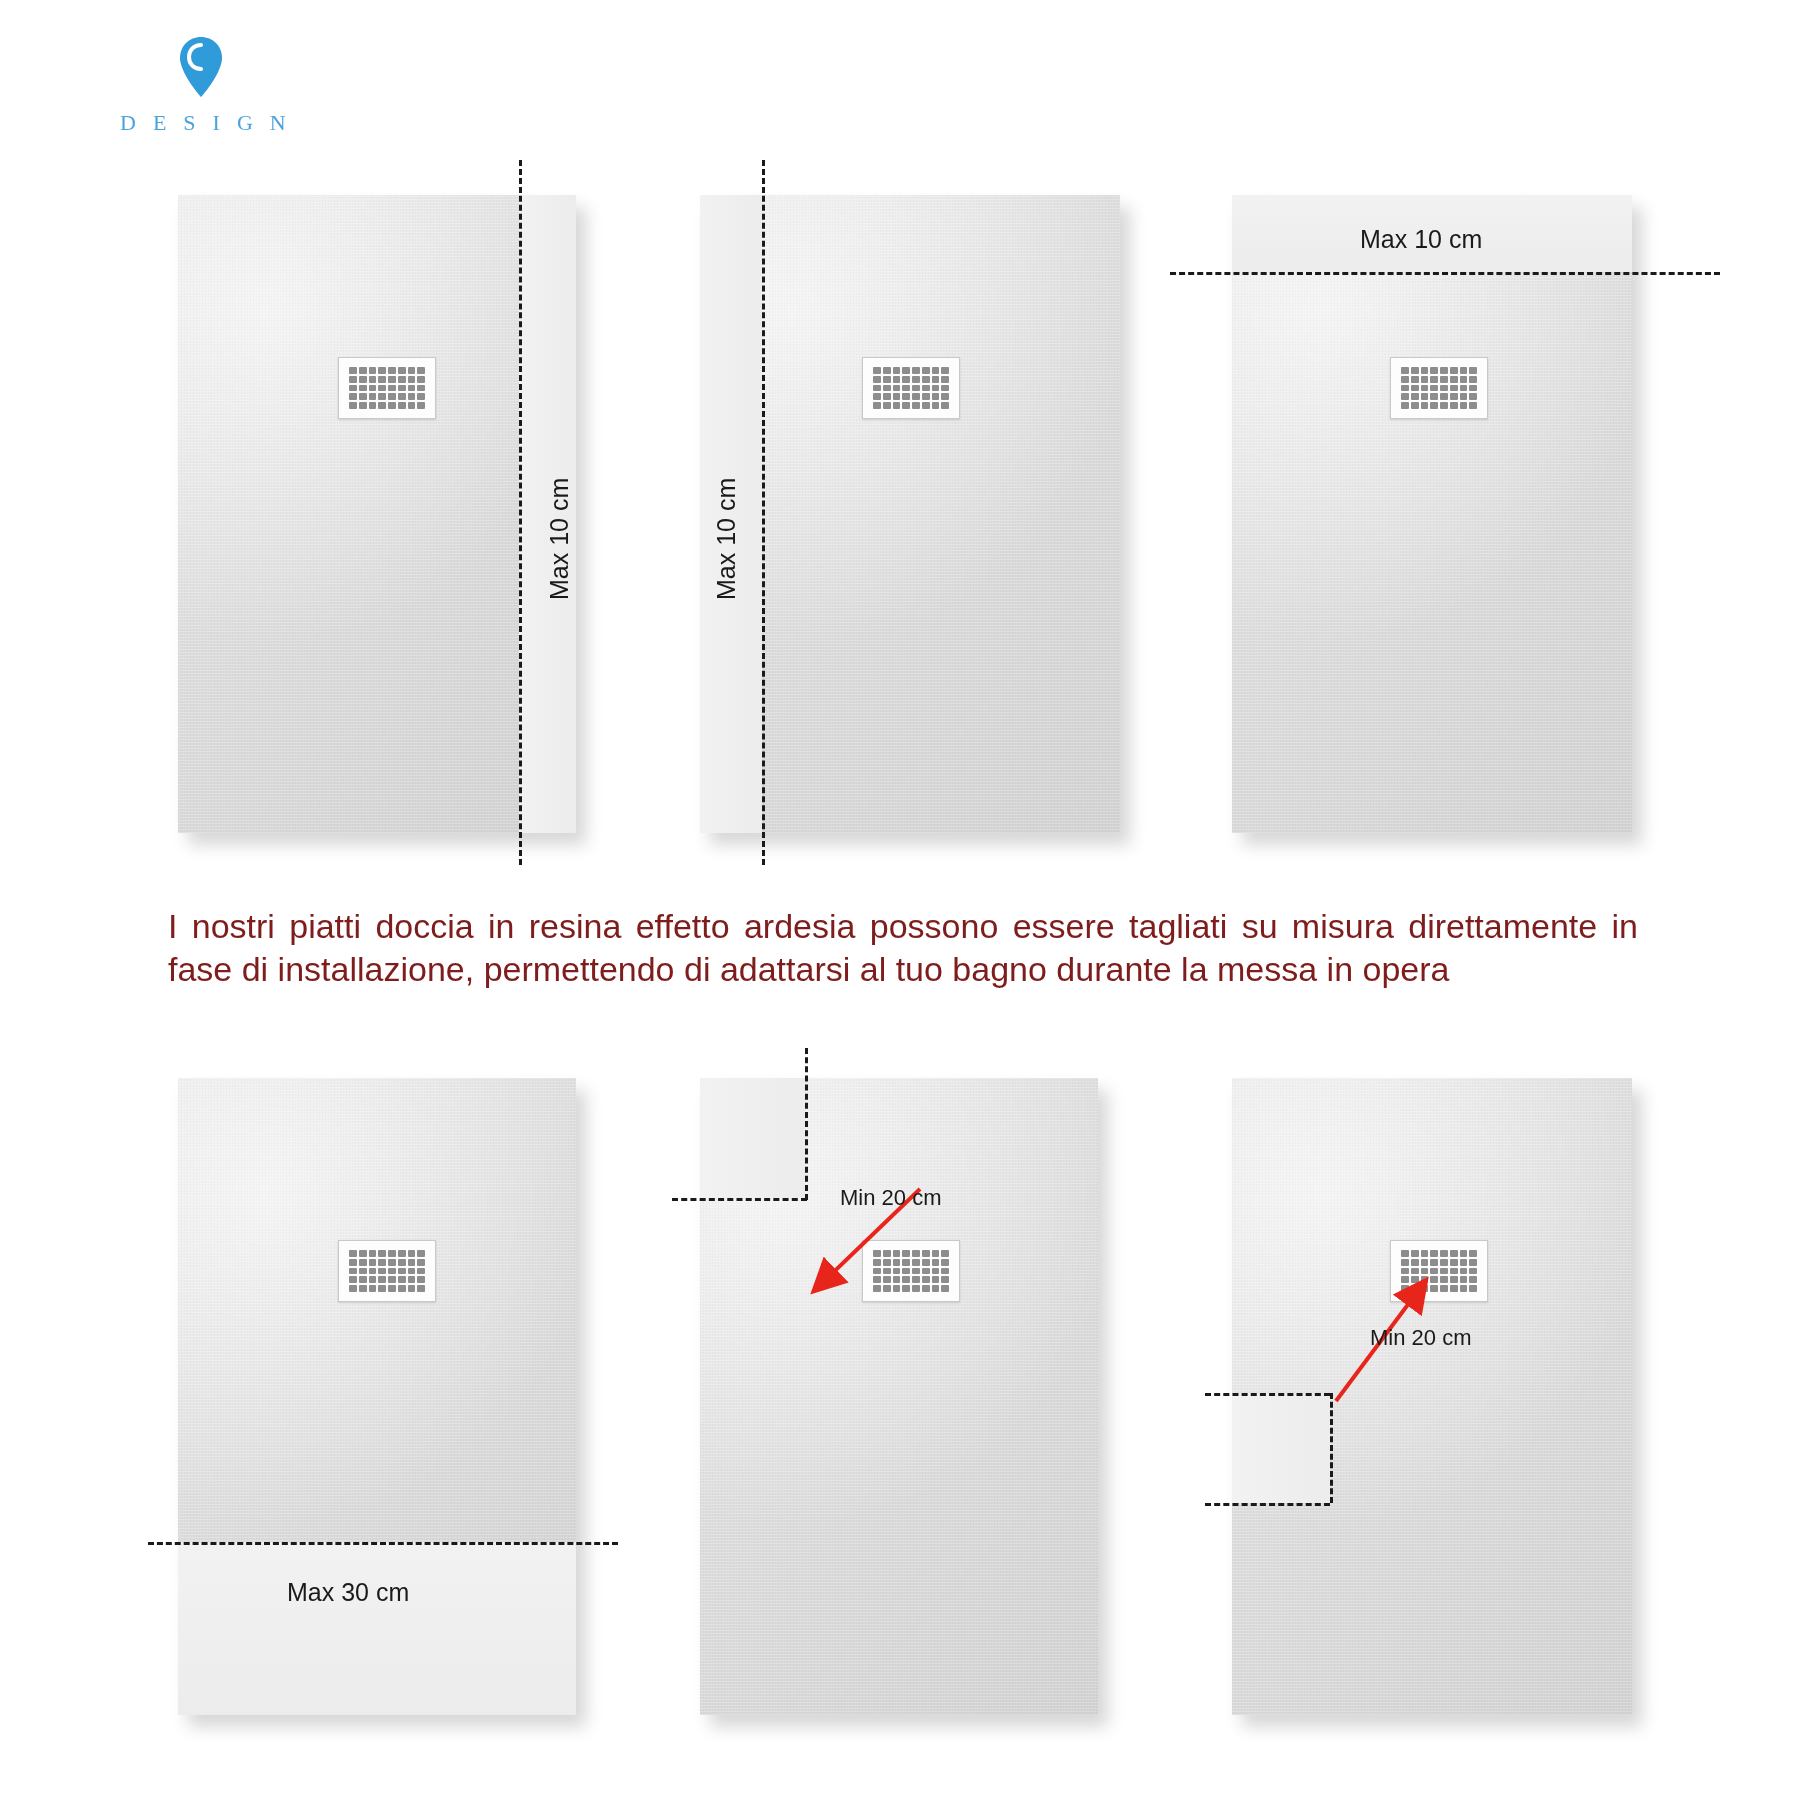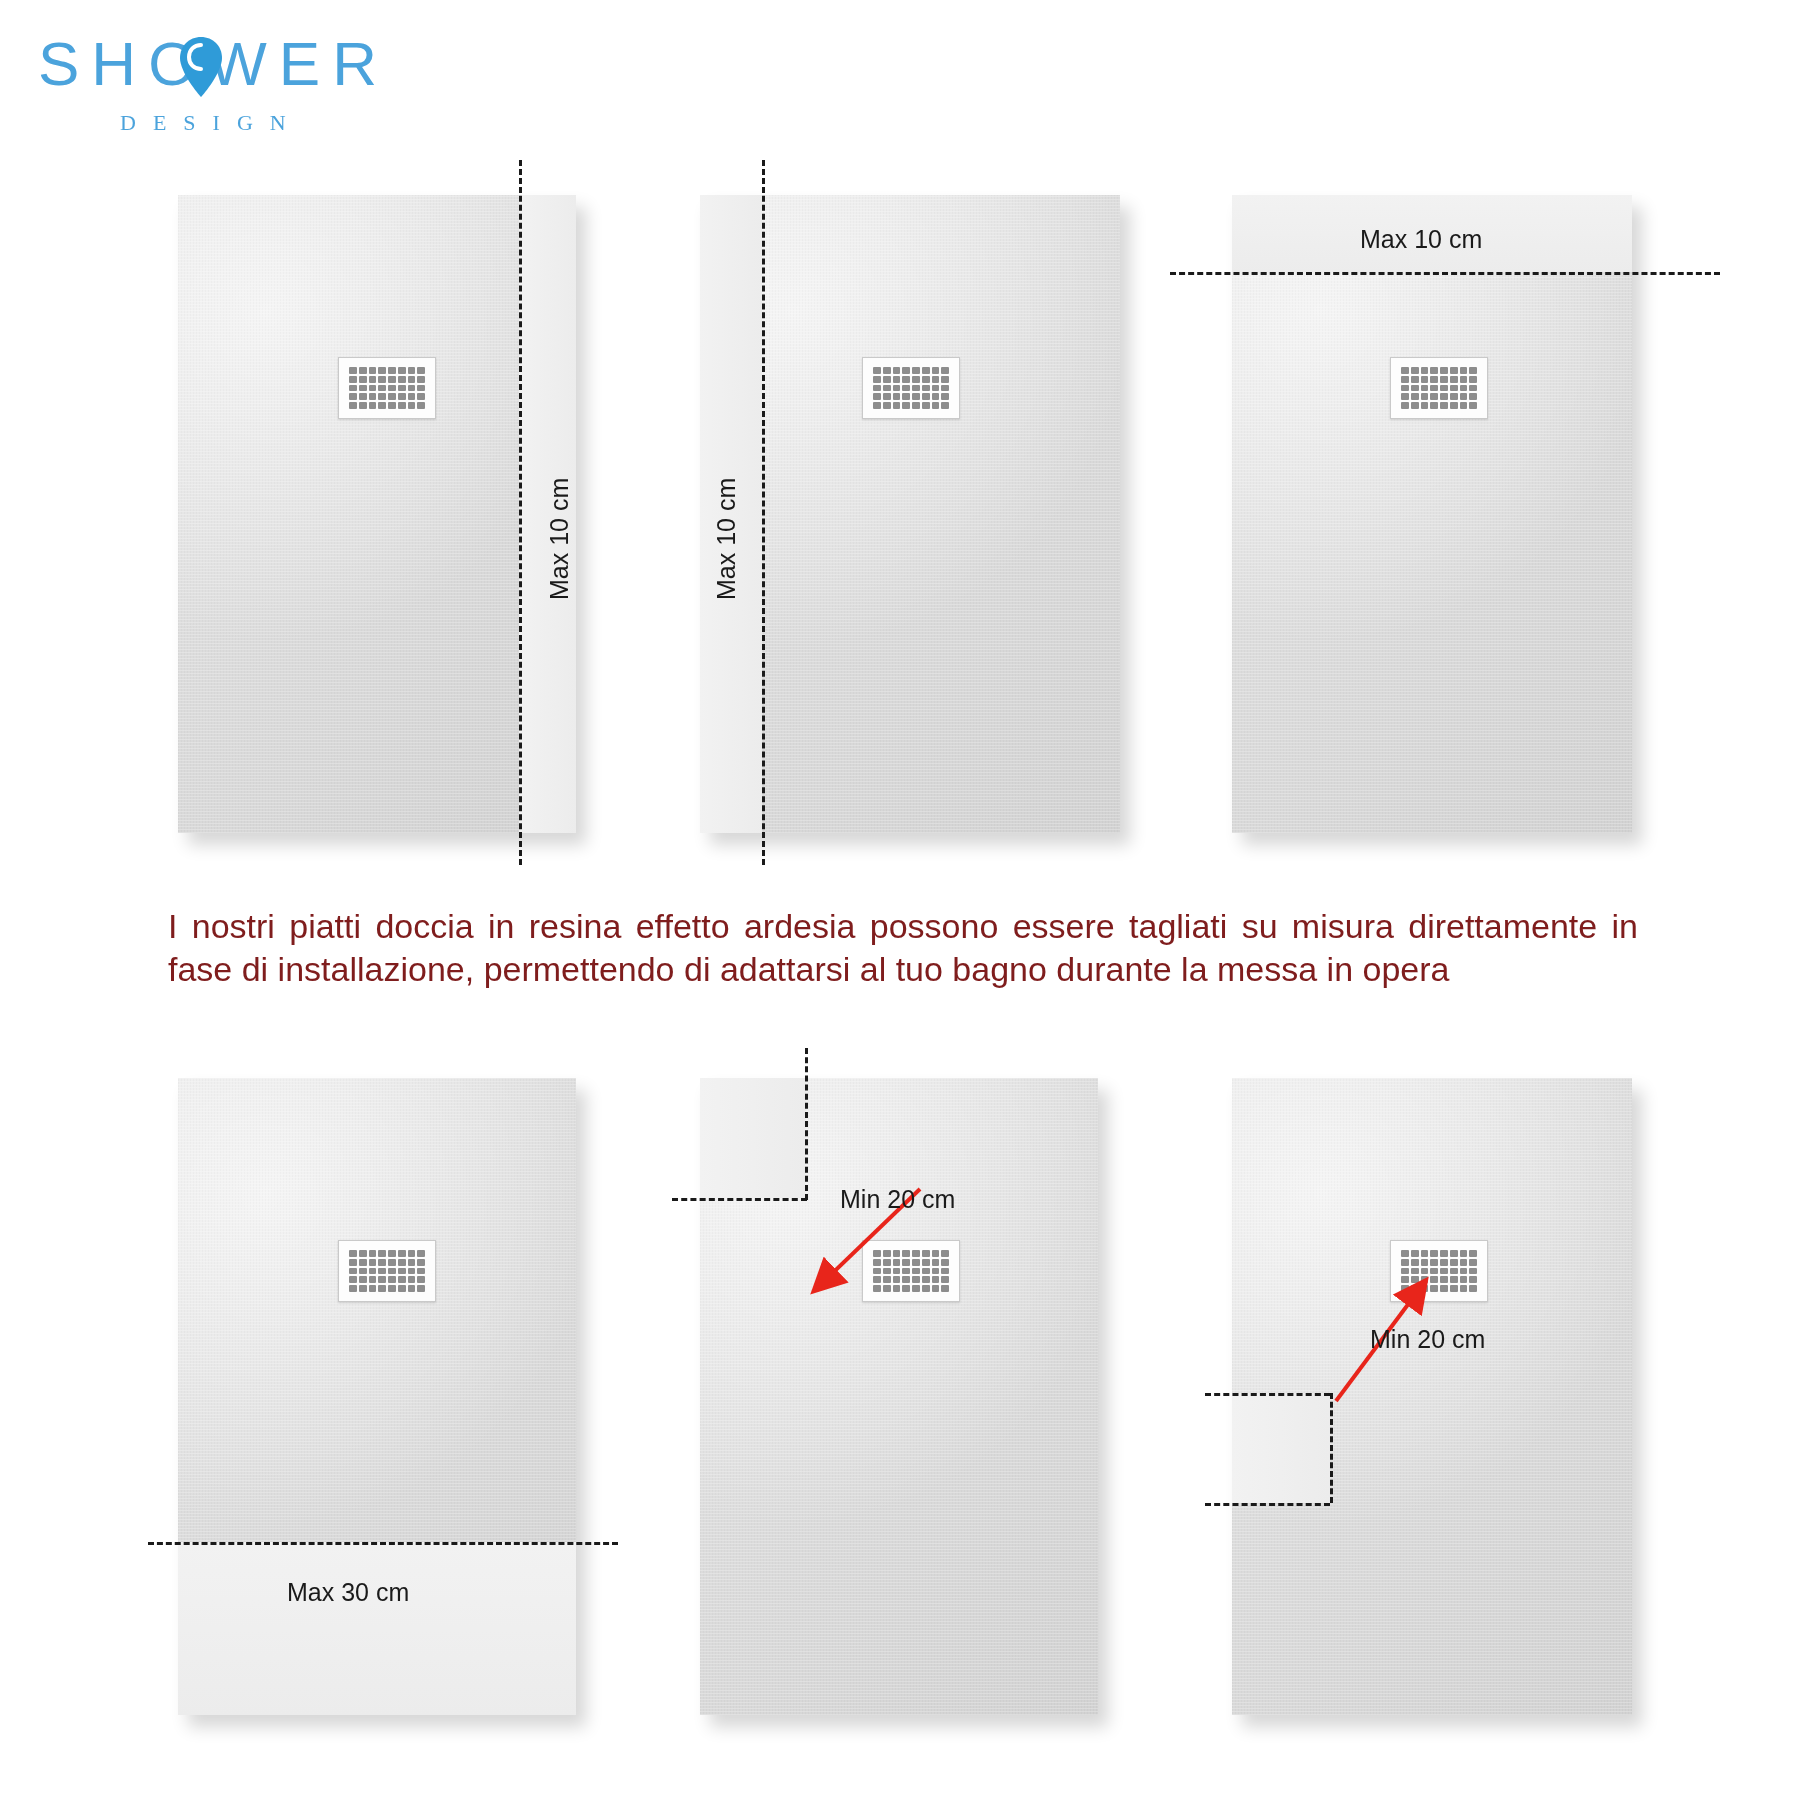--- a/index.html
+++ b/index.html
@@ -119,21 +119,21 @@
     z-index: 7;
     white-space: nowrap;
   }
   .cut-label.rot {
     transform: rotate(-90deg);
     transform-origin: left top;
   }
 
   .min-label {
     position: absolute;
-    font-size: 25px;
+    font-size: 22px;
     color: #1a1a1a;
     z-index: 8;
     white-space: nowrap;
   }
 
   .arrow {
     position: absolute;
     z-index: 8;
   }
 
@@ -147,21 +147,20 @@
     font-size: 34px;
     line-height: 1.27;
     font-weight: 400;
     text-align: justify;
   }
 </style>
 </head>
 <body>
 
 <div class="logo">
-  <div class="logo-word">SHOWER</div>
   <svg class="logo-pin" viewBox="0 0 46 62">
     <path d="M23 1 C11 1 2 10 2 22 C2 36 20 58 23 61 C26 58 44 36 44 22 C44 10 35 1 23 1 Z" fill="#2F9BD8"></path>
     <path d="M23 9 C16 9 11 14 11 21 C11 28 16 33 23 33" fill="none" stroke="#ffffff" stroke-width="4" stroke-linecap="round"></path>
   </svg>
   <div class="logo-sub">DESIGN</div>
 </div>
 
 <div class="tray" style="left:178px; top:195px; width:398px; height:638px;">
 </div>
 <div class="band" style="left:519px; top:195px; width:57px; height:638px;"></div>

